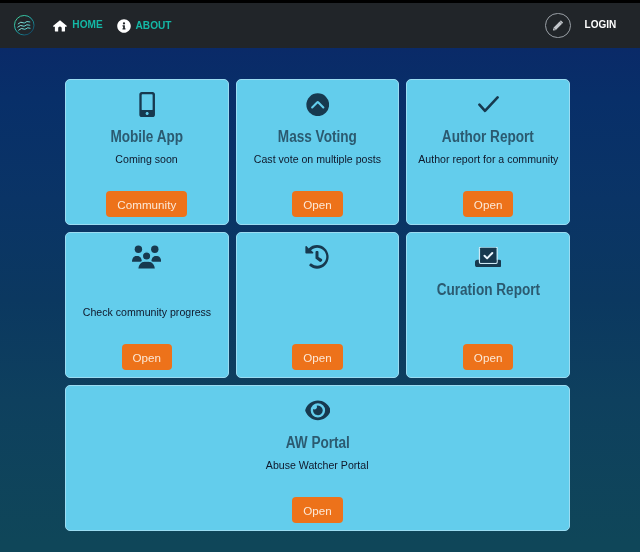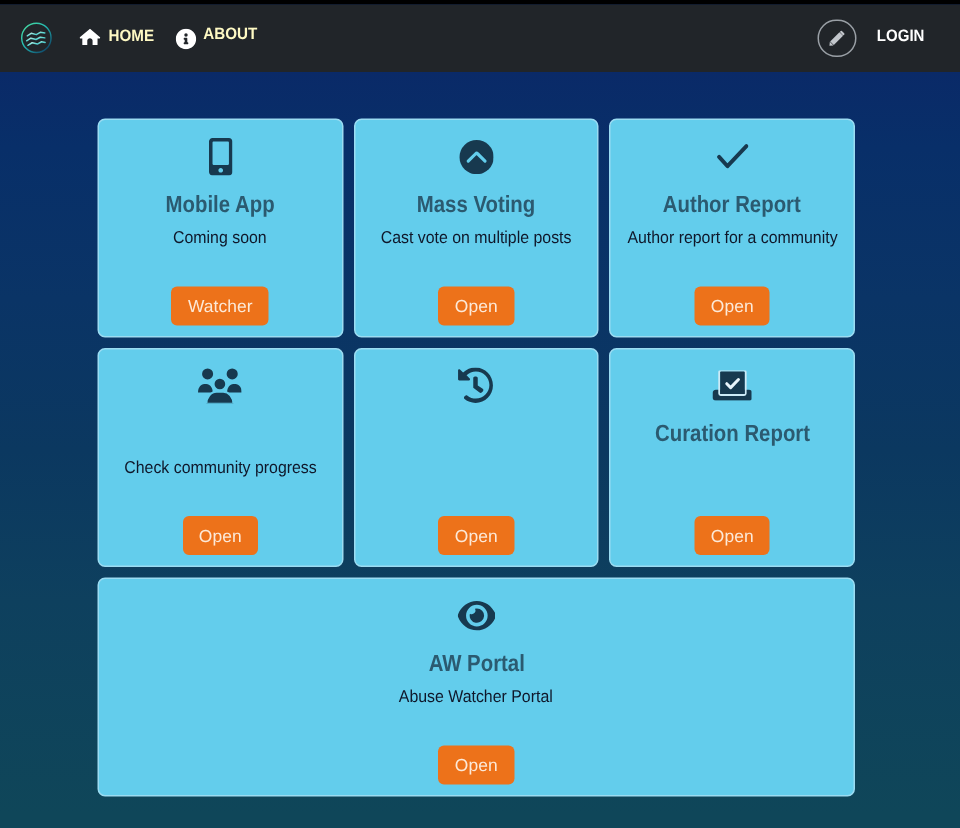--- a/index.html
+++ b/index.html
@@ -14,22 +14,22 @@
   
   .navbar {
     position: relative;
     height: 45px;
     background: #212529;
   }
   .nav-left { position: absolute; left: 13.1px; top: 0; height: 45px; display: flex; align-items: center; }
   .brand { width: 22.5px; height: 22.5px; display: block; margin-top: -0.3px; }
   .nav-links { display: flex; align-items: center; margin-left: 17.7px; }
   .nav-link {
-    display: flex; align-items: flex-start;
-    color: #fef9c3; text-decoration: none;
+    display: flex; align-items: flex-end;
+    color: #14b8a6; text-decoration: none;
     margin-right: 13.2px;
   }
   .nav-link .ico { display: inline-flex; margin-right: 3.4px; }
   .nav-link .txt {
     display: inline-block;
     font-size: 11px; font-weight: bold;
     transform: scaleX(0.92) translateY(-1.9px);
   }
   .nav-right { position: absolute; right: 22.1px; top: 0; height: 45px; display: flex; align-items: center; }
   .login-icon-wrap {
@@ -175,21 +175,21 @@
   <div class="grid">
 
     <div class="card">
       <div class="card-icon">
         <svg width="16.3" height="25" viewBox="0 0 320 512" fill="#17394f">
             <path d="M272 0H48C21.5 0 0 21.5 0 48v416c0 26.5 21.5 48 48 48h224c26.5 0 48-21.5 48-48V48c0-26.5-21.5-48-48-48M160 472c-17.7 0-32-14.3-32-32s14.3-32 32-32 32 14.3 32 32-14.3 32-32 32m112-116c0 6.6-5.4 12-12 12H60c-6.6 0-12-5.4-12-12V60c0-6.6 5.4-12 12-12h200c6.6 0 12 5.4 12 12z"></path>
           </svg>
       </div>
       <div class="card-title"><span>Mobile App</span></div>
       <div class="card-desc"><span>Coming soon</span></div>
-      <div class="btn-wrap"><button class="card-btn">Watcher</button></div>
+      <div class="btn-wrap"><button class="card-btn">Community</button></div>
     </div>
 
     <div class="card">
       <div class="card-icon">
         <svg width="23.5" height="23.5" viewBox="0 0 512 512" fill="#17394f">
             <circle cx="256" cy="256" r="248"></circle>
             <path d="M134 315l108-108a20 20 0 0 1 28 0l108 108" fill="none" stroke="#63cdec" stroke-width="46" stroke-linecap="round" stroke-linejoin="round"></path>
           </svg>
       </div>
       <div class="card-title"><span>Mass Voting</span></div>

